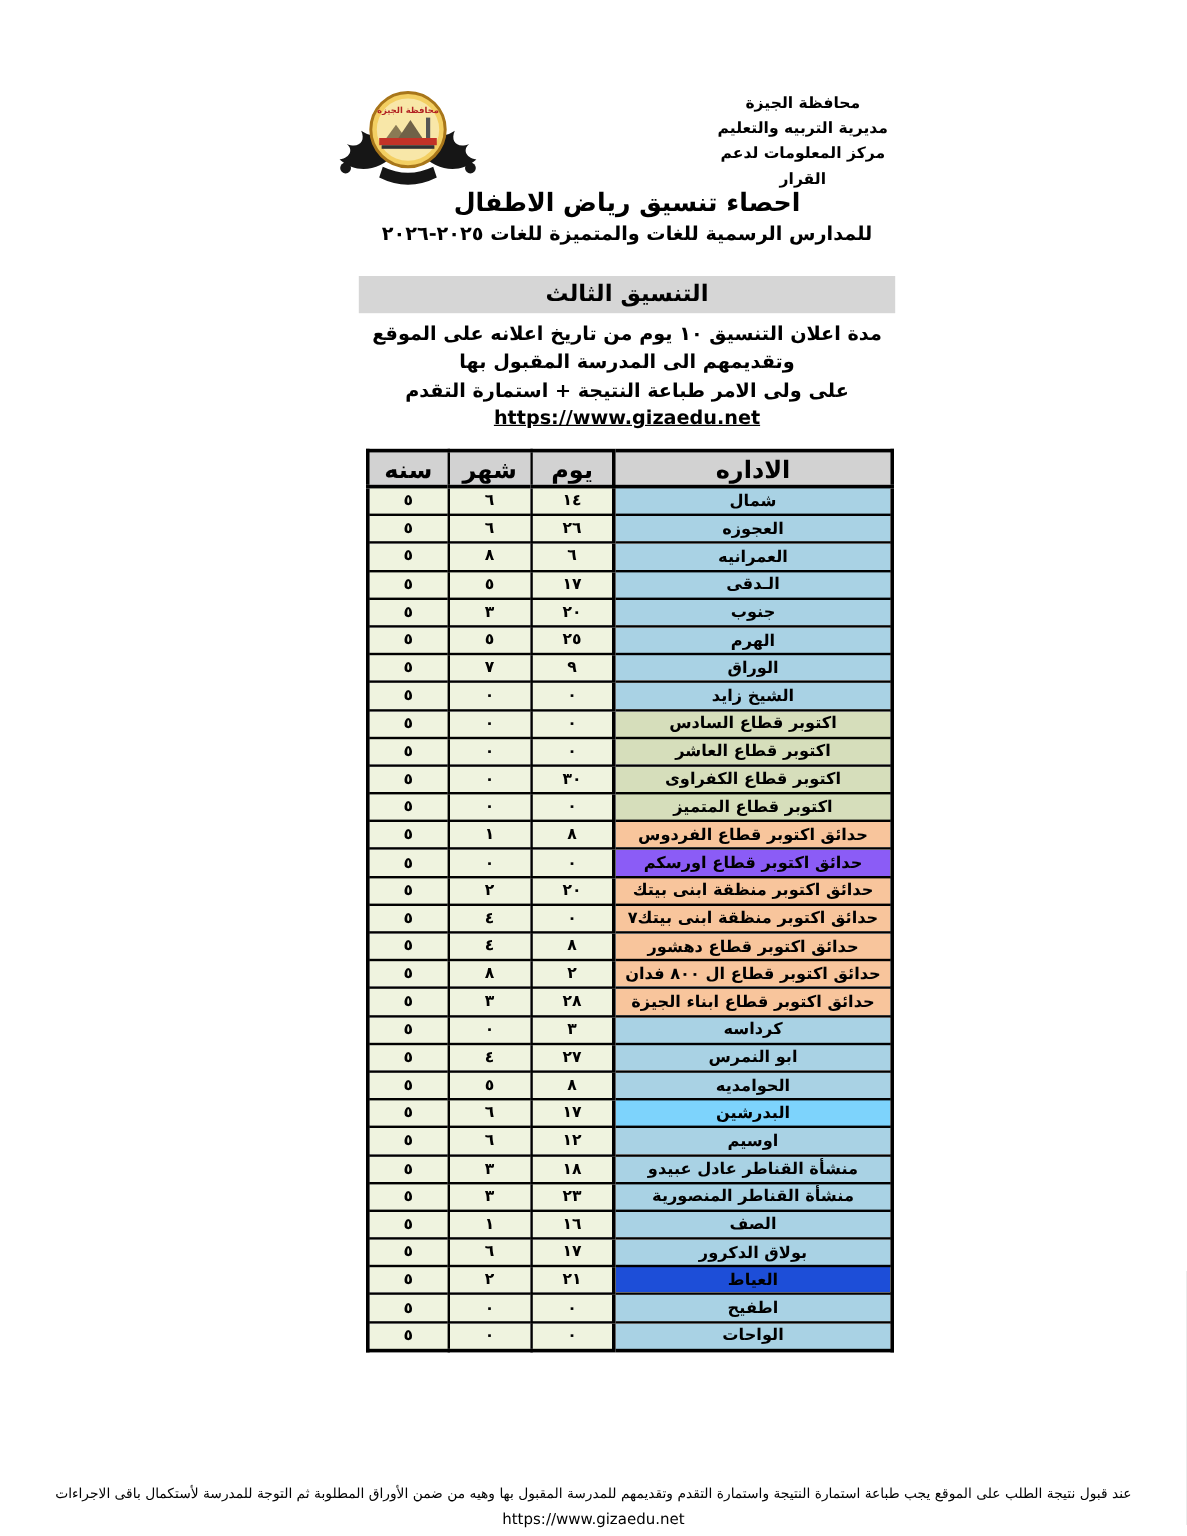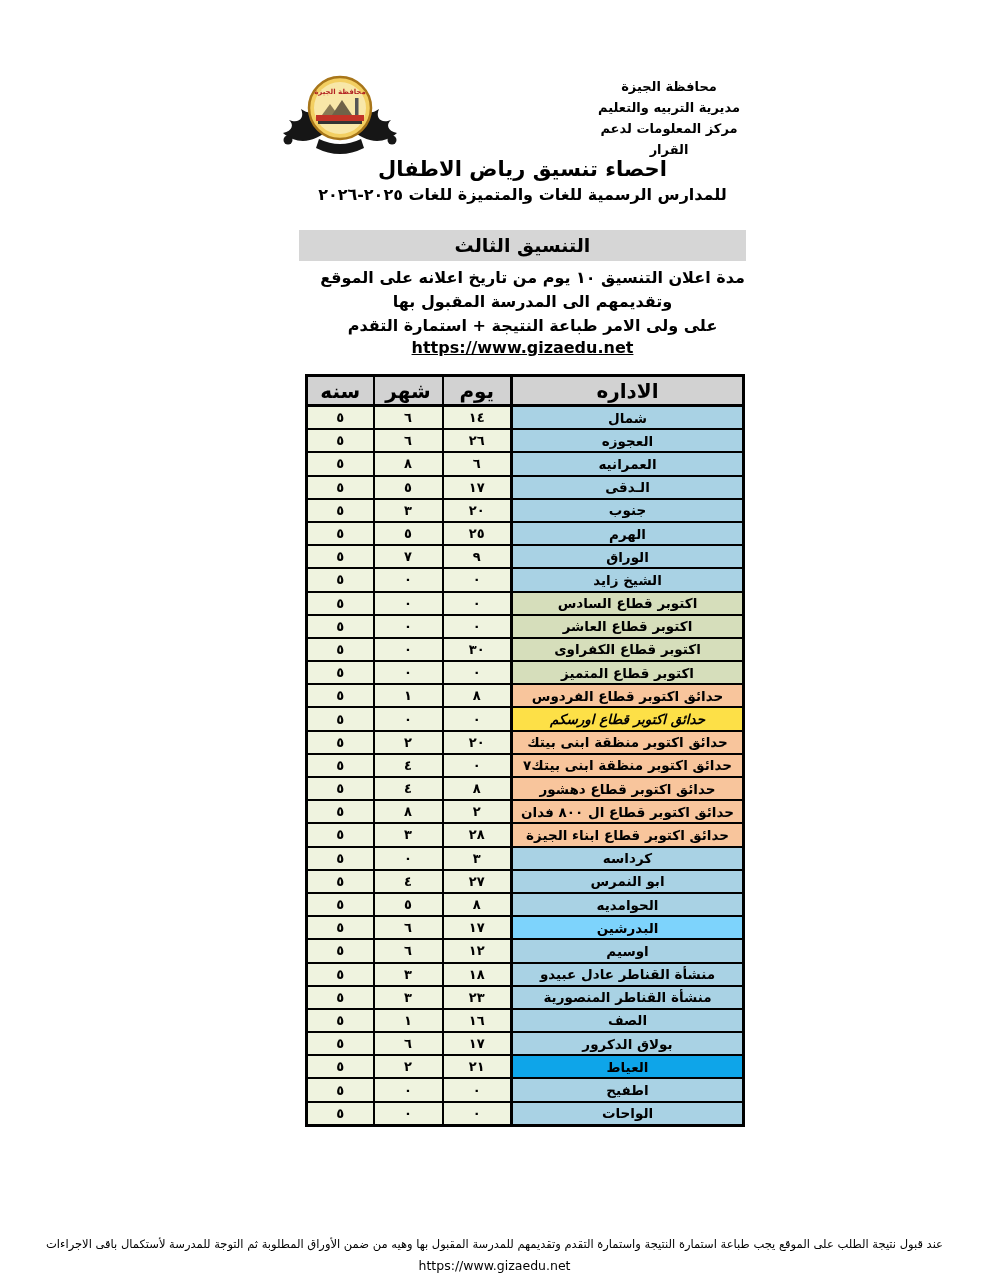--- a/index.html
+++ b/index.html
@@ -30,21 +30,21 @@
     text-align:center; font-size:16px; font-weight:bold;
   }
 
   
   .banner {
     position:absolute; left:299px; top:230px; width:447px; height:31px;
     background:#d6d6d6; text-align:center; line-height:31px;
     font-size:19px; font-weight:bold;
   }
   .notice {
-    position:absolute; left:309px; top:266px; width:447px;
+    position:absolute; left:299px; top:266px; width:447px;
     text-align:center; font-size:16px; font-weight:bold; line-height:24px;
   }
   .site-link {
     position:absolute; left:299px; top:338px; width:447px;
     text-align:center; font-size:16px; font-weight:bold;
   }
   .site-link a { color:#000; text-decoration:underline; cursor:pointer; }
 
   
   .table-wrap { position:absolute; left:305px; top:374px; }
@@ -217,21 +217,21 @@
             <td class="num">٠</td>
             <td class="num">٥</td>
           </tr>
           <tr>
             <td class="name" style="background: rgb(248, 197, 156);">حدائق اكتوبر قطاع الفردوس</td>
             <td class="num">٨</td>
             <td class="num">١</td>
             <td class="num">٥</td>
           </tr>
           <tr>
-            <td class="name" style="background: #fde047; font-style: italic;">حدائق اكتوبر قطاع اورسكم</td>
+            <td class="name" style="background: #8b5cf6;">حدائق اكتوبر قطاع اورسكم</td>
             <td class="num">٠</td>
             <td class="num">٠</td>
             <td class="num">٥</td>
           </tr>
           <tr>
             <td class="name" style="background: rgb(248, 197, 156);">حدائق اكتوبر منظقة ابنى بيتك</td>
             <td class="num">٢٠</td>
             <td class="num">٢</td>
             <td class="num">٥</td>
           </tr>
@@ -307,21 +307,21 @@
             <td class="num">١</td>
             <td class="num">٥</td>
           </tr>
           <tr>
             <td class="name" style="background: rgb(169, 210, 228);">بولاق الدكرور</td>
             <td class="num">١٧</td>
             <td class="num">٦</td>
             <td class="num">٥</td>
           </tr>
           <tr>
-            <td class="name" style="background: #0ea5e9;">العياط</td>
+            <td class="name" style="background: #1d4ed8;">العياط</td>
             <td class="num">٢١</td>
             <td class="num">٢</td>
             <td class="num">٥</td>
           </tr>
           <tr>
             <td class="name" style="background: rgb(169, 210, 228);">اطفيح</td>
             <td class="num">٠</td>
             <td class="num">٠</td>
             <td class="num">٥</td>
           </tr>

